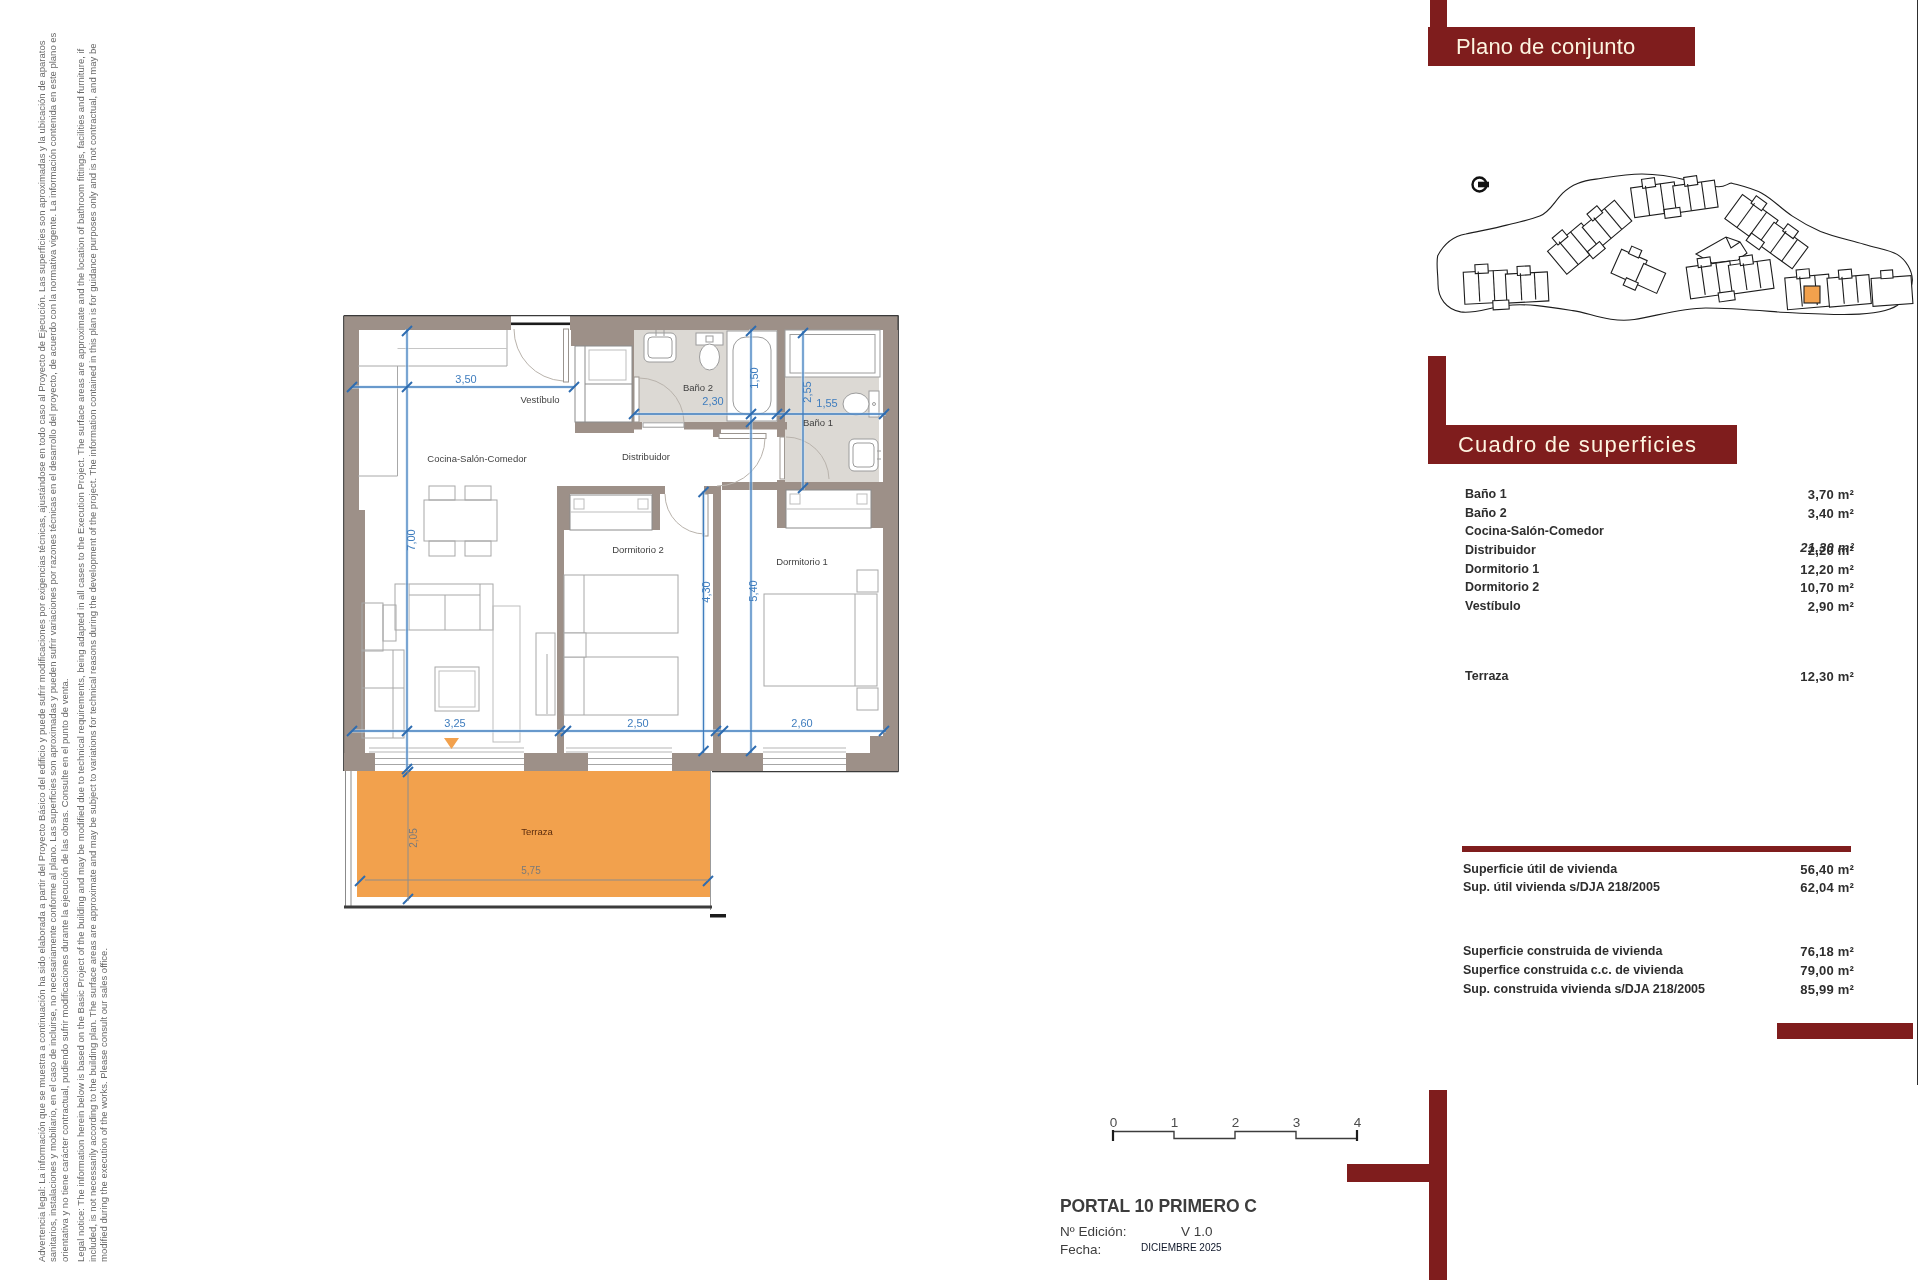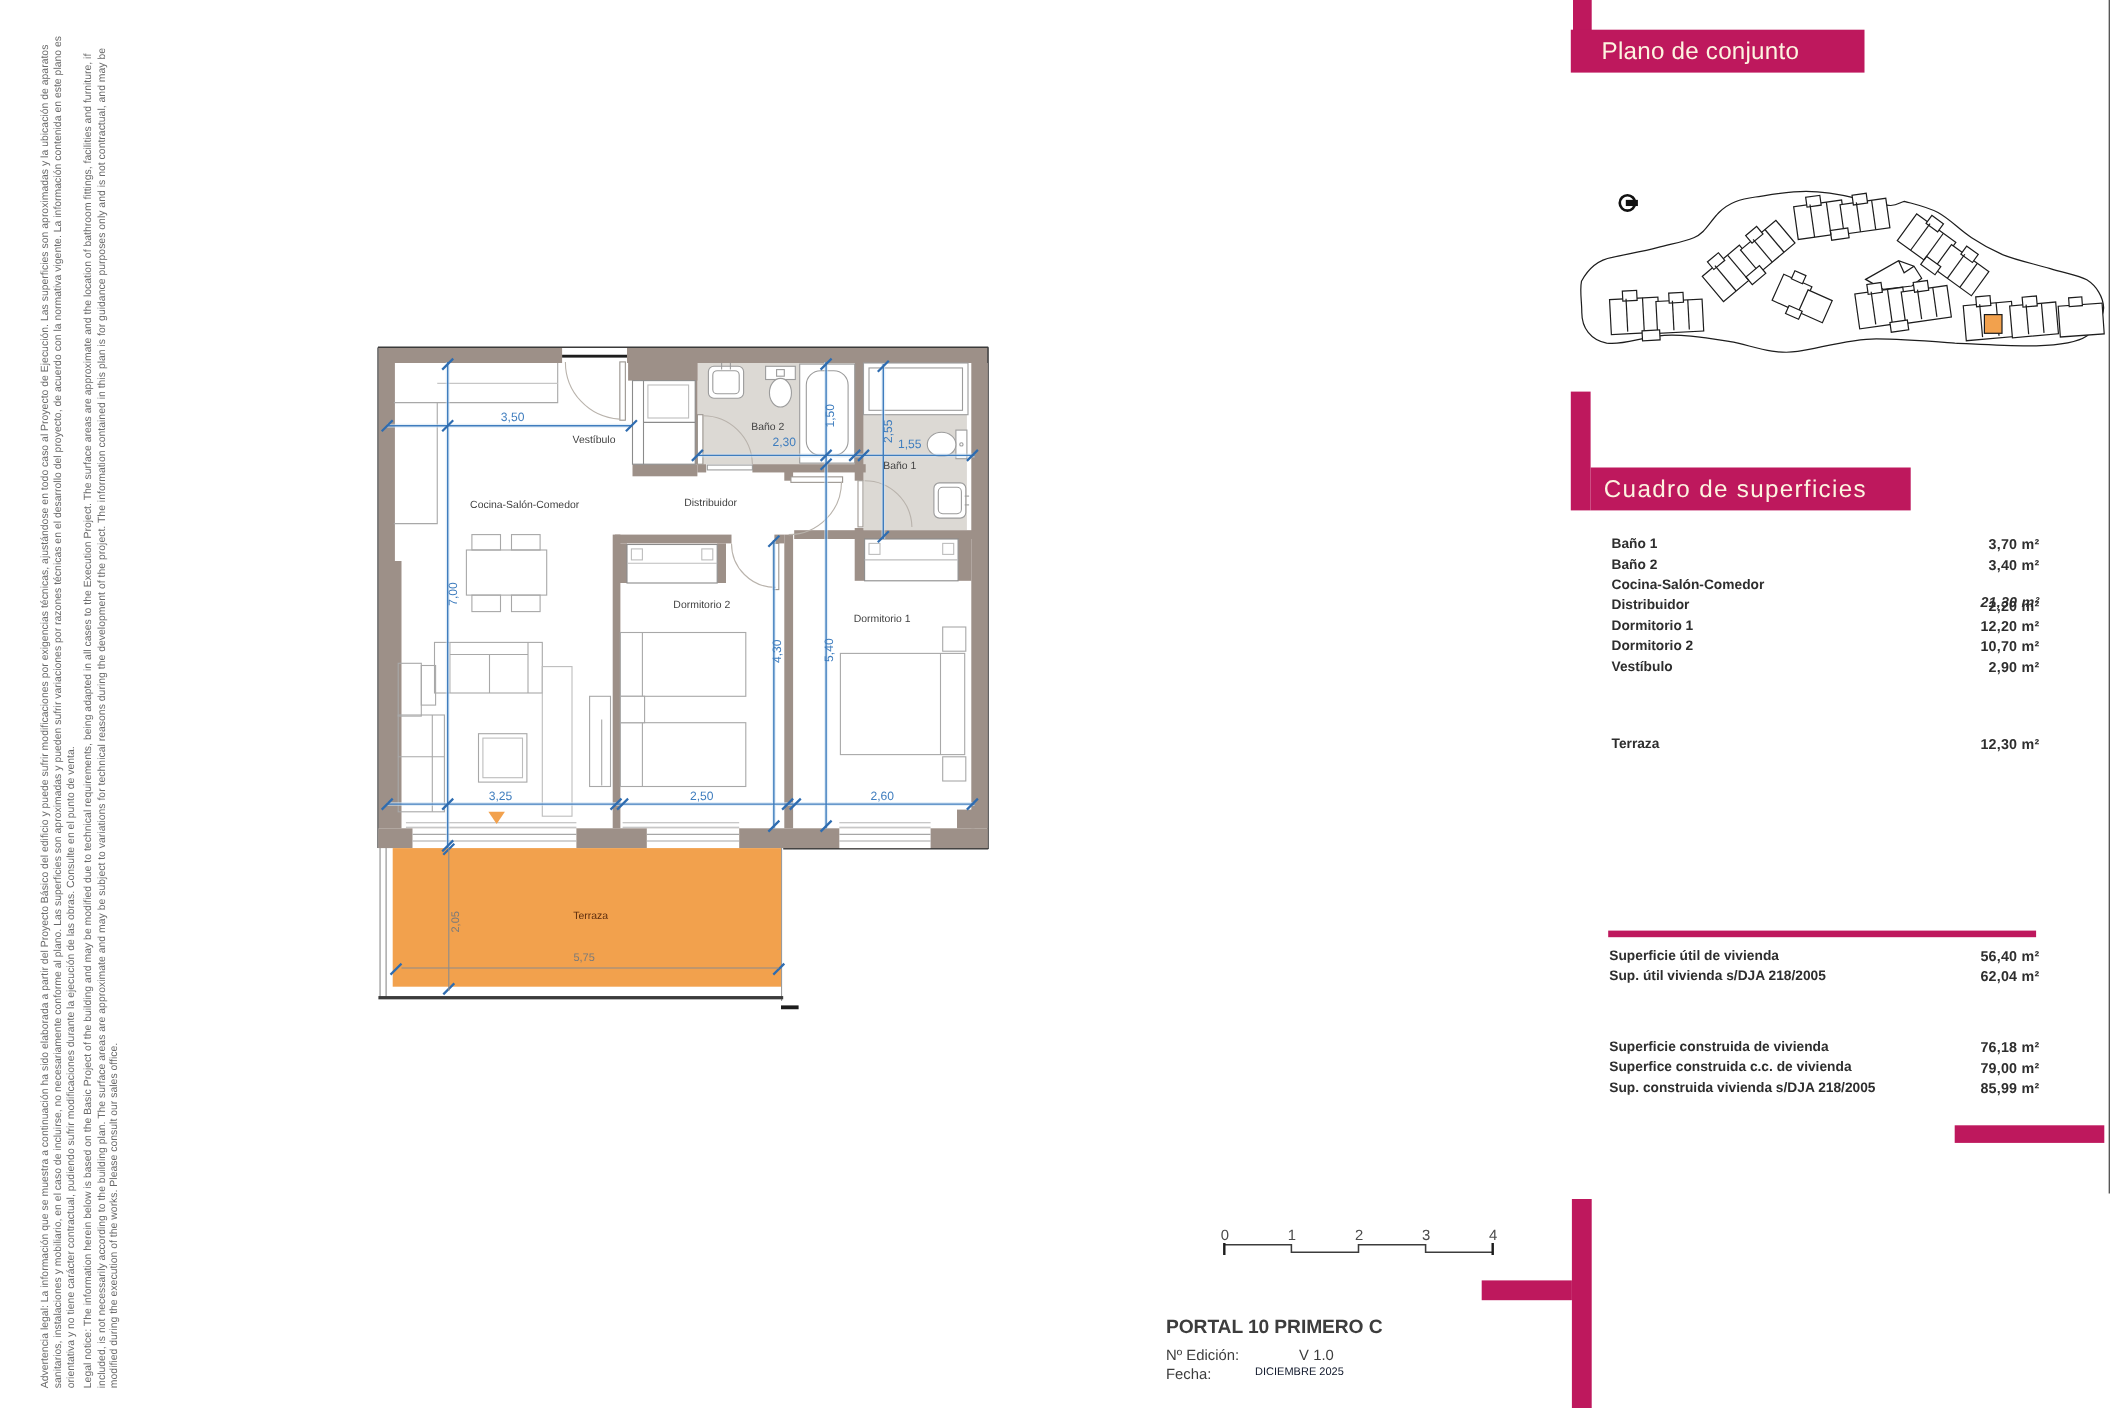--- a/index.html
+++ b/index.html
@@ -1,19 +1,19 @@
 <!DOCTYPE html>
 <html><head>
 <meta charset="utf-8">
 <style>
   html,body{margin:0;padding:0;background:#ffffff;}
   #page{position:relative;width:1920px;height:1280px;overflow:hidden;background:#fff;
         font-family:"Liberation Sans", sans-serif;}
   .abs{position:absolute;}
-  .ob{background:#be185d;}
+  .ob{background:#7f1d1d;}
   .hdr{color:#fdf4e0;font-size:22px;}
   .row{position:absolute;font-size:12.5px;font-weight:bold;color:#2e2e2e;letter-spacing:0;}
   .val{position:absolute;font-size:13px;font-weight:bold;color:#2e2e2e;text-align:right;letter-spacing:.2px;}
 </style>
 </head>
 <body>
 <div id="page">
 
 <div class="abs" style="left:36px;top:1262px;width:1246px;transform:rotate(-90deg);transform-origin:0 0;font-size:9.5px;line-height:11.4px;color:#686868;">
 Advertencia legal: La información que se muestra a continuación ha sido elaborada a partir del Proyecto Básico del edificio y puede sufrir modificaciones por exigencias técnicas, ajustándose en todo caso al Proyecto de Ejecución. Las superficies son aproximadas y la ubicación de aparatos sanitarios, instalaciones y mobiliario, en el caso de incluirse, no necesariamente conforme al plano. Las superficies son aproximadas y pueden sufrir variaciones por razones técnicas en el desarrollo del proyecto, de acuerdo con la normativa vigente. La información contenida en este plano es orientativa y no tiene carácter contractual, pudiendo sufrir modificaciones durante la ejecución de las obras. Consulte en el punto de venta.<br><span style="display:block;height:5px;"></span>

